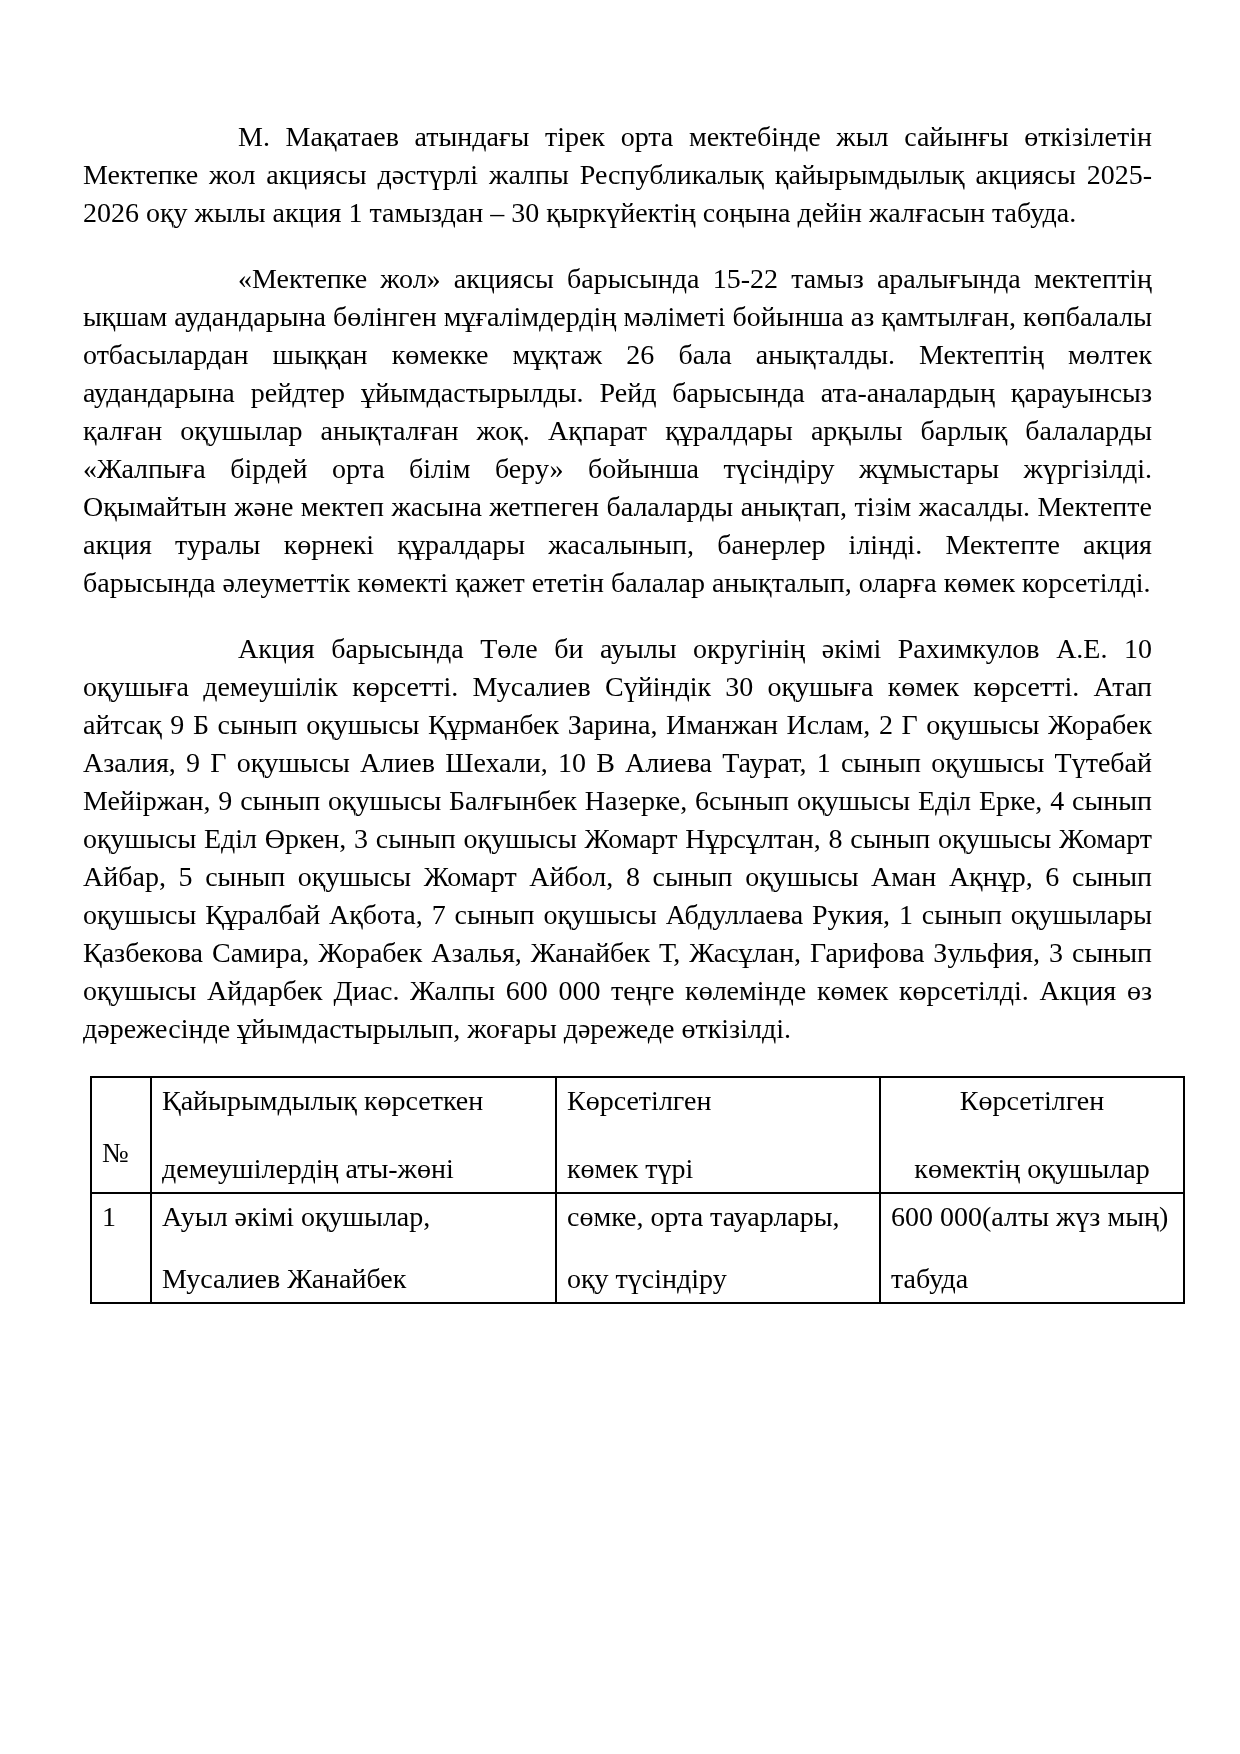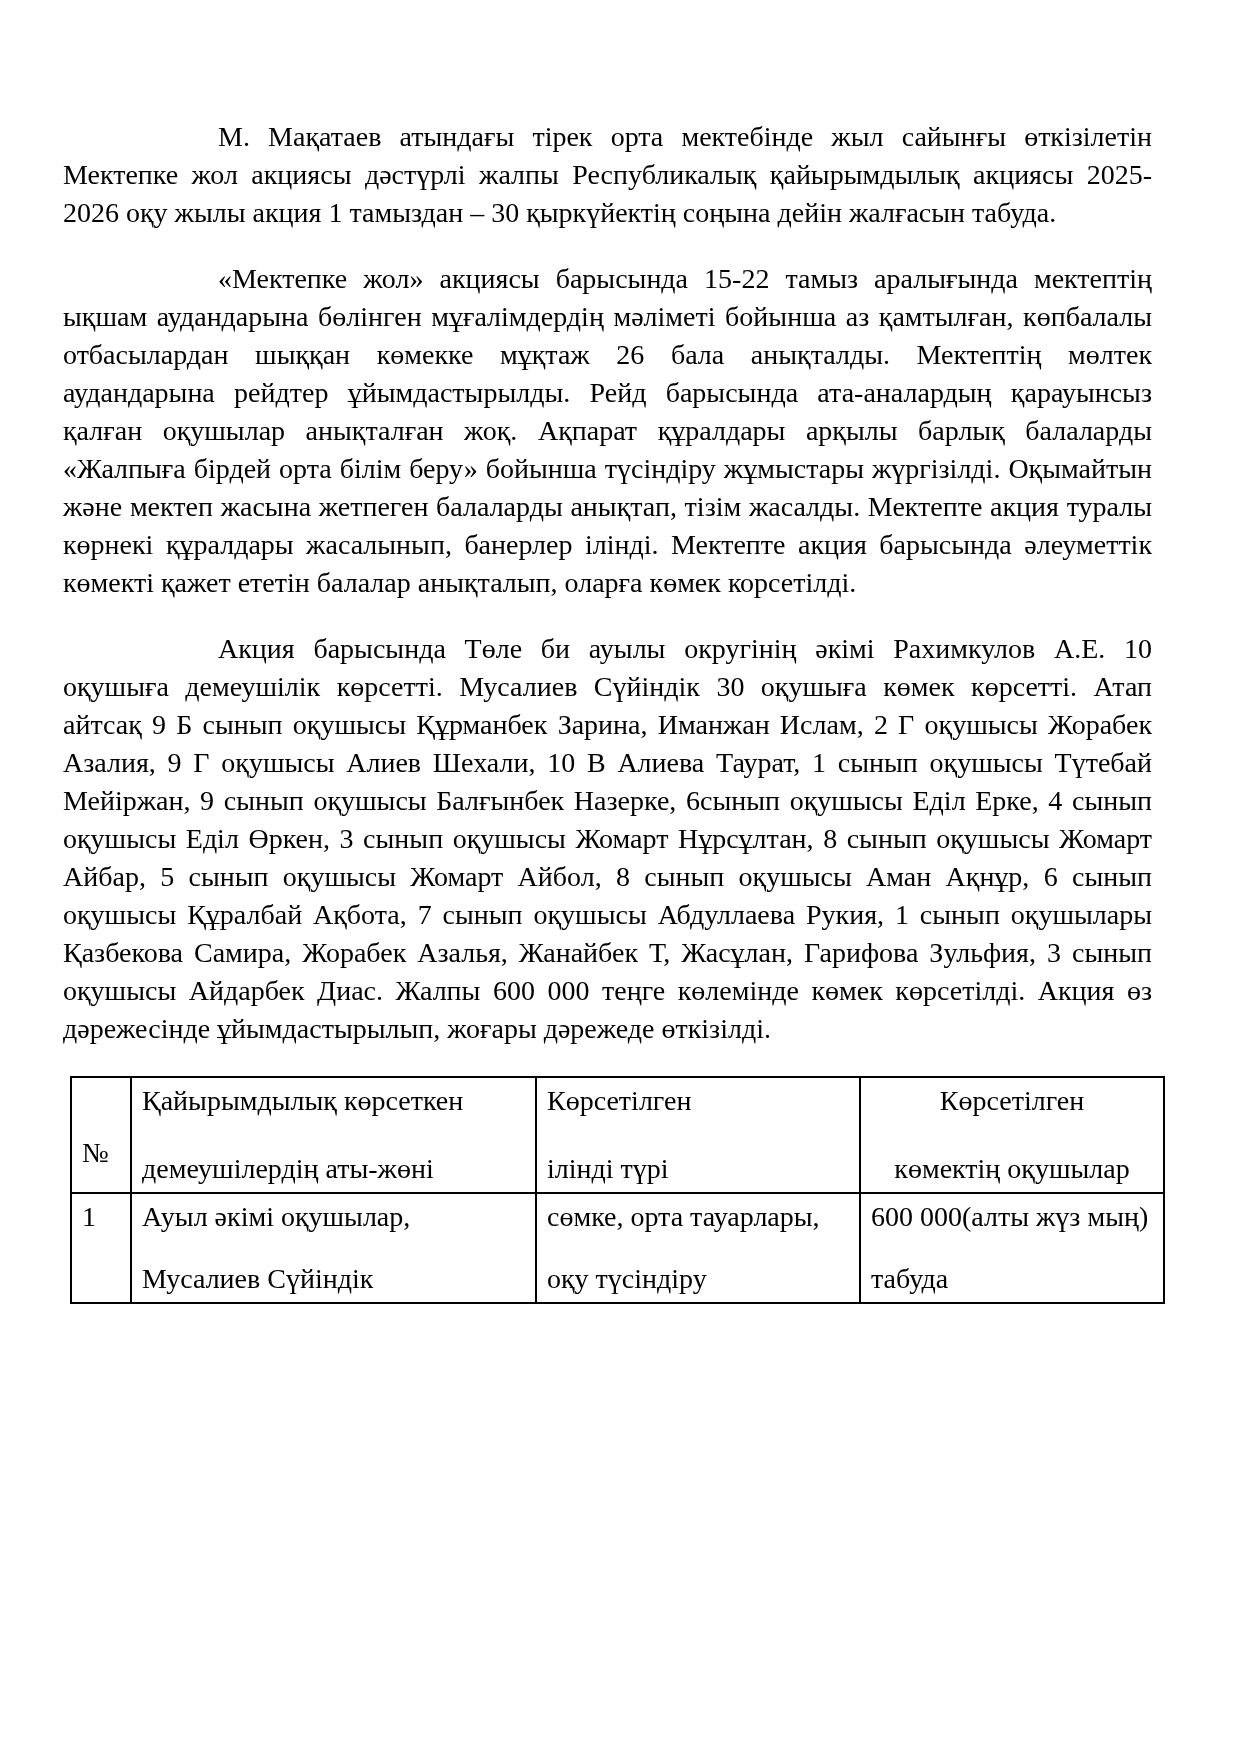--- a/index.html
+++ b/index.html
@@ -6,21 +6,21 @@
   .page {
     position: relative;
     width: 1240px;
     height: 1754px;
     background: #ffffff;
     color: #000000;
     font-family: "Liberation Serif", serif;
     overflow: hidden;
   }
   .doc {
-    padding: 118px 88px 0 63px;
+    padding: 118px 88px 0 83px;
   }
   .para {
     font-size: 28px;
     line-height: 38px;
     text-align: justify;
     text-indent: 155px;
     margin: 0 0 28px 0;
   }
   table.sponsors {
     border-collapse: collapse;
@@ -67,34 +67,34 @@
         <tr class="hdr-row">
           <td>
             <span class="line num-hdr">№</span>
           </td>
           <td>
             <span class="line">Қайырымдылық көрсеткен</span>
             <span class="line l2h">демеушілердің аты-жөні</span>
           </td>
           <td>
             <span class="line">Көрсетілген</span>
-            <span class="line l2h">ілінді түрі</span>
+            <span class="line l2h">көмек түрі</span>
           </td>
           <td class="center">
             <span class="line">Көрсетілген</span>
             <span class="line l2h">көмектің оқушылар</span>
           </td>
         </tr>
         <tr class="data-row">
           <td>
             <span class="line">1</span>
           </td>
           <td>
             <span class="line">Ауыл әкімі оқушылар,</span>
-            <span class="line l2d">Мусалиев Сүйіндік</span>
+            <span class="line l2d">Мусалиев Жанайбек</span>
           </td>
           <td>
             <span class="line">сөмке, орта тауарлары,</span>
             <span class="line l2d">оқу түсіндіру</span>
           </td>
           <td>
             <span class="line">600&nbsp;000(алты жүз мың)</span>
             <span class="line l2d">табуда</span>
           </td>
         </tr>

